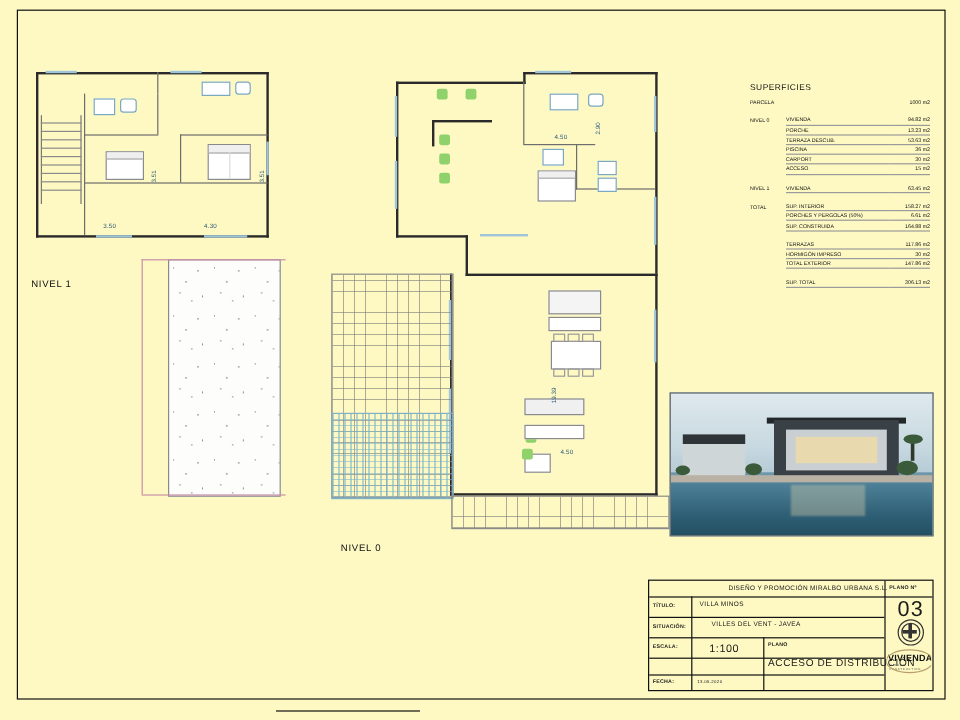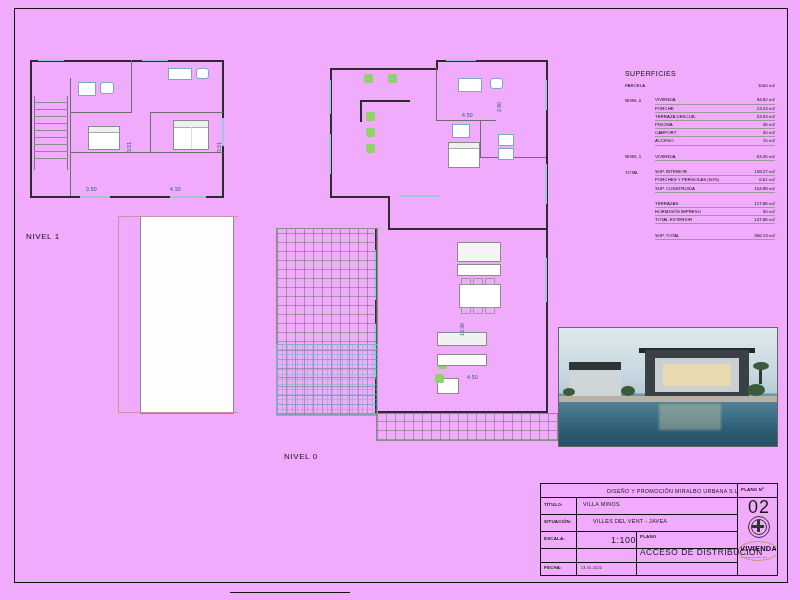--- a/index.html
+++ b/index.html
@@ -1,17 +1,17 @@
 <!DOCTYPE html>
 <html><head>
 <meta charset="utf-8">
 <style>
   html,body{margin:0;padding:0;background:#ffffff;}
   body{width:800px;height:600px;overflow:hidden;font-family:"Liberation Sans",sans-serif;color:#1a1a1a;}
-  #sheet{position:relative;width:800px;height:600px;background:#f0abfc;}
+  #sheet{position:relative;width:800px;height:600px;background:#fef9c3;}
   .frame{position:absolute;left:14px;top:8px;width:772px;height:573px;border:1px solid #111;}
 
   
   .plan{position:absolute;}
   .wall{position:absolute;background:#2b2b2b;}
   .thinwall{position:absolute;background:#6d6d6d;}
   .glassline{position:absolute;background:#9fc6d8;}
   .dim{position:absolute;font-size:5.2px;color:#2b5a7a;letter-spacing:.2px;}
   .dimv{position:absolute;font-size:5.2px;color:#2b5a7a;transform:rotate(-90deg);transform-origin:left top;}
   .label{position:absolute;font-size:8px;letter-spacing:.6px;color:#111;}
@@ -66,21 +66,21 @@
   .fn1{font-size:7.2px;font-weight:bold;letter-spacing:.3px;}
   .fn-rule{margin:3px auto 3px auto;width:100%;height:1px;background:#111;}
   .fn2{font-size:4.6px;letter-spacing:.2px;}
   .fn3{font-size:4.2px;letter-spacing:.2px;margin-top:1px;}
 
   .tbl{position:absolute;left:540px;top:483px;width:236px;height:91px;border:1px solid #111;font-size:5px;}
   .tbl .r{position:absolute;background:#111;}
   .cellh{position:absolute;font-size:4.4px;font-weight:bold;letter-spacing:.2px;}
   .cellt{position:absolute;font-size:5.4px;letter-spacing:.3px;}
   .planno{position:absolute;font-size:18px;letter-spacing:1px;}
-  .scale{position:absolute;font-size:9px;letter-spacing:.5px;margin-left:20px;}
+  .scale{position:absolute;font-size:9px;letter-spacing:.5px;}
   .big{position:absolute;font-size:8.4px;letter-spacing:.5px;}
   .seal-c{position:absolute;border-radius:50%;border:0.8px solid #333;}
 
   .bottom-line{position:absolute;left:230px;top:592px;width:120px;height:1px;background:#111;}
 </style>
 </head>
 <body>
 
 <div id="sheet">
 
@@ -360,21 +360,21 @@
     <div class="r" style="left:0;top:30px;width:196px;height:1px;"></div>
     <div class="r" style="left:0;top:47px;width:196px;height:1px;"></div>
     <div class="r" style="left:0;top:64px;width:196px;height:1px;"></div>
     <div class="r" style="left:0;top:78px;width:196px;height:1px;"></div>
     <div class="r" style="left:35px;top:13px;width:1px;height:78px;"></div>
     <div class="r" style="left:196px;top:0;width:1px;height:91px;"></div>
     <div class="r" style="left:95px;top:47px;width:1px;height:44px;"></div>
 
     <div class="cellt" style="left:66px;top:4px;">DISEÑO Y PROMOCIÓN MIRALBO URBANA S.L.</div>
     <div class="cellh" style="left:200px;top:3px;">PLANO Nº</div>
-    <div class="planno" style="left:207px;top:13px;">02</div>
+    <div class="planno" style="left:207px;top:13px;">03</div>
 
     <div class="cellh" style="left:3px;top:18px;">TÍTULO:</div>
     <div class="cellt" style="left:42px;top:17px;">VILLA MINOS</div>
 
     <div class="cellh" style="left:3px;top:35px;">SITUACIÓN:</div>
     <div class="cellt" style="left:52px;top:34px;">VILLES DEL VENT - JAVEA</div>
 
     <div class="cellh" style="left:3px;top:52px;">ESCALA:</div>
     <div class="scale" style="left:50px;top:51px;">1:100</div>
     <div class="cellh" style="left:99px;top:50px;">PLANO</div>

